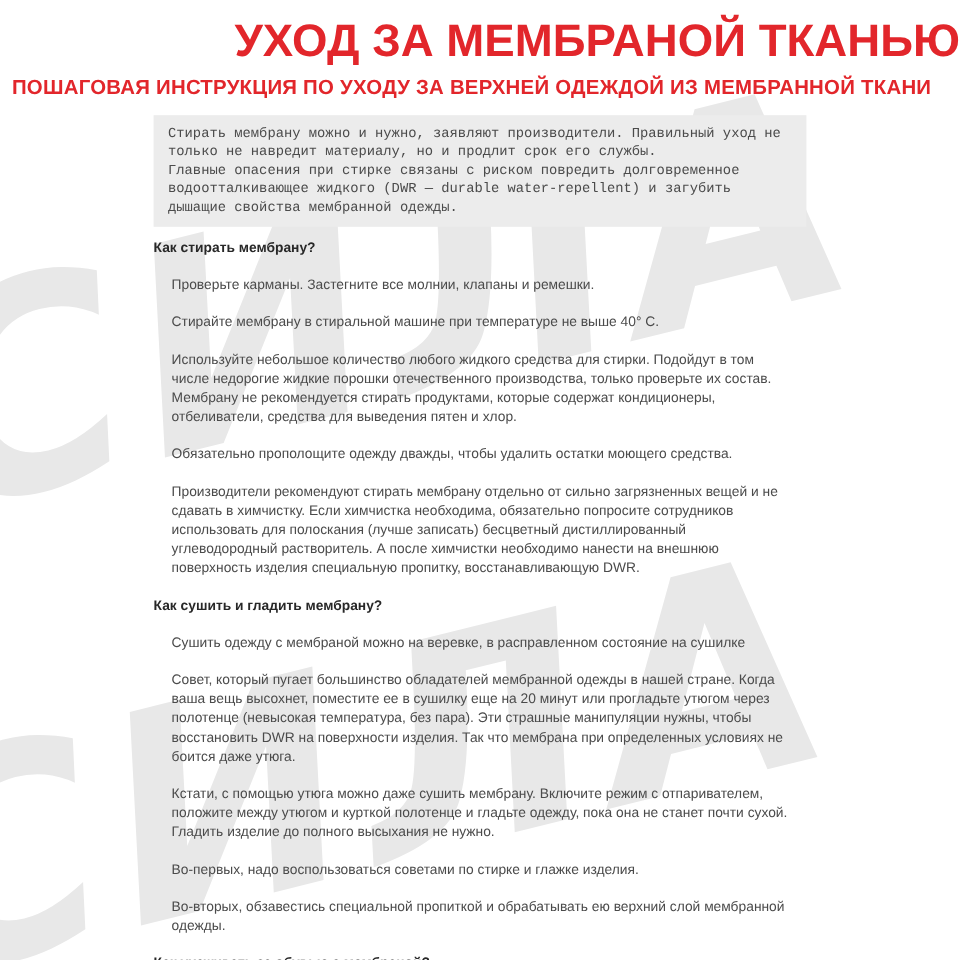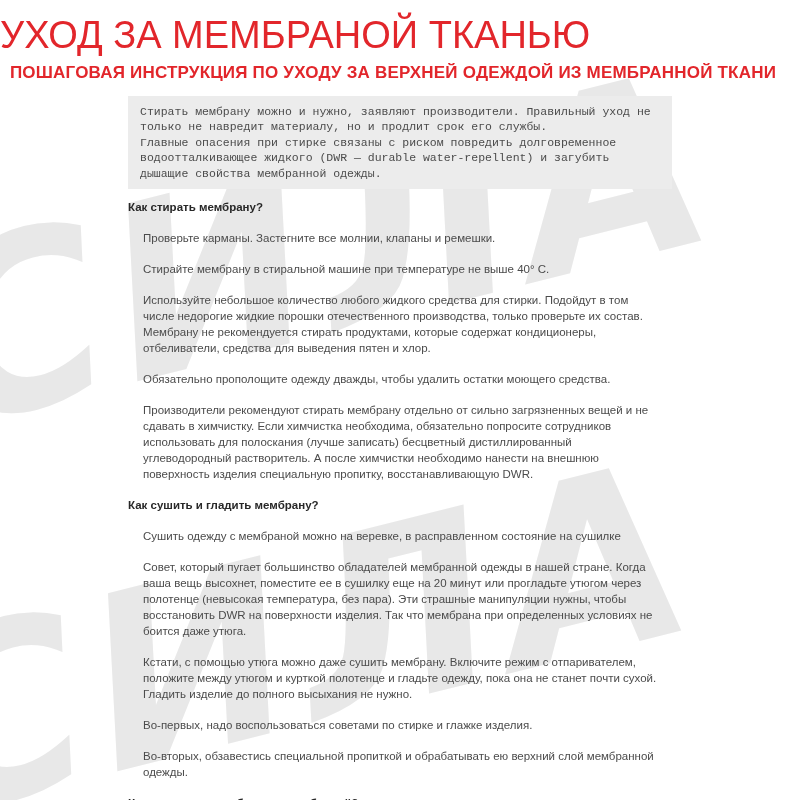--- a/index.html
+++ b/index.html
@@ -36,24 +36,24 @@
   .wm-1{left:-80px;top:130px;}
   .wm-2{left:-100px;top:520px;}
   .page{
     position:relative;
     z-index:1;
     width:800px;height:800px;
     box-sizing:border-box;
   }
   .page-title{
     margin:16px 0 0 0;
-    text-align:left;
+    text-align:right;
     color:var(--accent-red);
     font-size:38px;
-    font-weight:normal;
+    font-weight:bold;
     letter-spacing:0px;
     line-height:1.05;
   }
   .page-subtitle{
     margin:7px 14px 0 0;
     text-align:center;
     color:var(--accent-red);
     font-size:17px;
     font-weight:bold;
     letter-spacing:0.2px;

